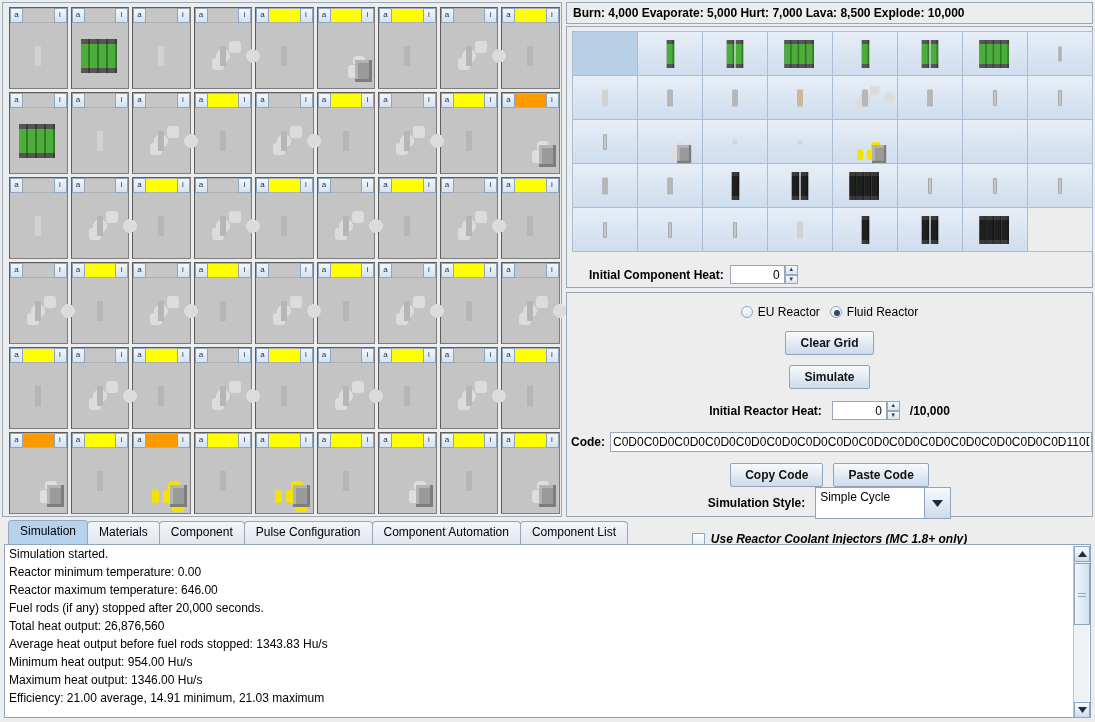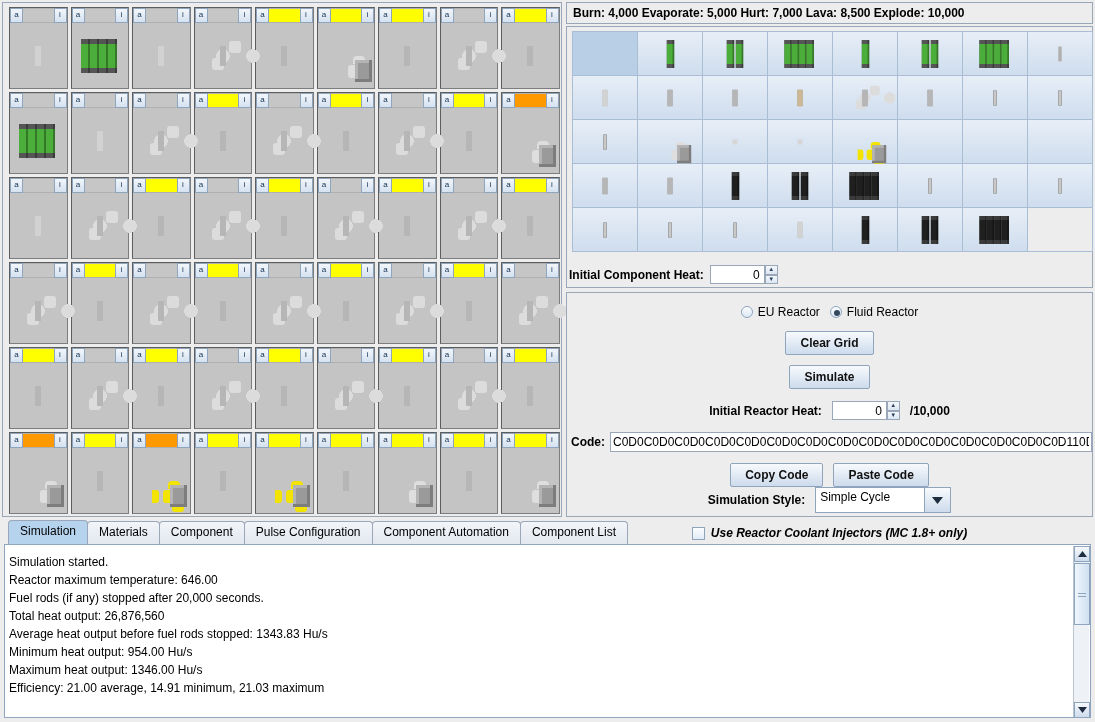--- a/index.html
+++ b/index.html
@@ -174,21 +174,21 @@
     border-left:1px solid #a9bdd4; border-top:1px solid #a9bdd4;
   }
   .pal-cell { width:65px; height:44px; position:relative;
      background:linear-gradient(#e7eef7,#cfddee);
      border-right:1px solid #a9bdd4; border-bottom:1px solid #a9bdd4;
      display:flex; align-items:center; justify-content:center; }
   .pal-cell.sel { background:#b9cfe6; }
   .pal-cell.empty { background:#ededed; }
   .pal-ic { transform: scale(0.82); }
 
-  #ich-row { position:absolute; left:2px; top:238px; display:flex; align-items:center; gap:6px;justify-content:space-between; }
+  #ich-row { position:absolute; left:22px; top:238px; display:flex; align-items:center; gap:6px;justify-content:space-between; }
   .spin { display:flex; align-items:stretch; }
   .spin input { width:55px; height:19px; border:1px solid #9aa7b8; background:#fff;
      text-align:right; padding-right:4px; font-family:"Liberation Sans",sans-serif; font-size:12px; }
   .spin .arrows { display:flex; flex-direction:column; width:13px; }
   .spin .arrows span { flex:1; border:1px solid #9aa7b8; background:linear-gradient(#f4f8fc,#dbe6f2);
      font-size:6px; line-height:7px; text-align:center; color:#2a3f5a; }
 
   #ctrl-pnl { position:absolute; left:0; top:290px; width:527px; height:225px; background:#ededed;
      border:1px solid #9aa7b8; }
   .row-c { display:flex; align-items:center; justify-content:center; gap:10px; }
@@ -197,36 +197,36 @@
      background:linear-gradient(#fbfdff,#dde8f4); position:relative; }
   .rdot.on::after { content:""; position:absolute; left:3px; top:3px; width:6px; height:6px;
      border-radius:50%; background:#33475e; }
   .btn { background:linear-gradient(#f7fafd,#cddbec); border:1px solid #8fa4bd; border-radius:2px;
      padding:4px 14px; font-size:12px; color:#111; font-family:"Liberation Sans",sans-serif;
      font-weight:bold; cursor:default; }
   .lbl { font-size:12px; font-weight:bold; }
   #code-row { display:flex; align-items:center; gap:5px; padding-left:4px; }
   #code-input { flex:1; height:20px; border:1px solid #9aa7b8; background:#fff;
      font-size:12px; padding:0 2px; font-family:"Liberation Sans",sans-serif; }
-  .sel-box { display:flex; height:26px; }
+  .sel-box { display:flex; height:32px; }
   .sel-box .txt { width:110px; border:1px solid #8fa4bd; background:#fff; padding:2px 4px; font-size:12px; }
   .sel-box .arw { width:26px; border:1px solid #8fa4bd; border-left:0;
      background:linear-gradient(#f7fafd,#cddbec); display:flex; align-items:center; justify-content:center; }
   .chk { width:13px; height:13px; border:1px solid #8fa4bd; background:linear-gradient(#fbfdff,#e2ecf6); }
 
   
   #bottom { position:absolute; left:2px; top:519px; width:1091px; height:201px; }
   #tabs { display:flex; height:25px; align-items:flex-end; padding-left:6px; }
   .tab { height:23px; padding:3px 11px 0 11px; font-size:12px;
      border:1px solid #9aa7b8; border-bottom:none; border-radius:4px 4px 0 0;
      background:linear-gradient(#f2f5f9,#e2e8ef); margin-right:-1px; }
   .tab.active { background:#b6d3ee; height:24px; }
   #logbox { position:absolute; left:2px; top:25px; width:1087px; height:174px;
      background:#fff; border:1px solid #8fa4bd; overflow:hidden; }
-  #loglines { padding:8px 0 0 4px; }
+  #loglines { padding:0 0 0 4px; }
   .logline { font-size:12px; line-height:18px; white-space:nowrap; }
   #vscroll { position:absolute; right:1px; top:1px; width:16px; height:172px; background:#eef1f5;
      border-left:1px solid #b9c4d2; }
   .sc-btn { width:16px; height:16px; background:linear-gradient(#f7fafd,#cddbec);
      border:1px solid #8fa4bd; display:flex; align-items:center; justify-content:center; font-size:7px; }
   #sc-thumb { position:absolute; left:0; top:17px; width:16px; height:62px;
      background:linear-gradient(90deg,#f0f6fc,#cfe0f2); border:1px solid #8fa4bd; }
   #sc-thumb::after { content:""; position:absolute; left:3px; top:28px; width:8px; height:5px;
      background:repeating-linear-gradient(0deg,#8fa4bd 0 1px,transparent 1px 3px); }
 </style>
@@ -1169,20 +1169,21 @@
         <div class="tab active">Simulation</div>
         <div class="tab">Materials</div>
         <div class="tab">Component</div>
         <div class="tab">Pulse Configuration</div>
         <div class="tab">Component Automation</div>
         <div class="tab">Component List</div>
       </div>
     <div id="logbox">
       <div id="loglines">
           <div class="logline">Simulation started.</div>
+          <div class="logline">Reactor minimum temperature: 0.00</div>
           <div class="logline">Reactor maximum temperature: 646.00</div>
           <div class="logline">Fuel rods (if any) stopped after 20,000 seconds.</div>
           <div class="logline">Total heat output: 26,876,560</div>
           <div class="logline">Average heat output before fuel rods stopped: 1343.83 Hu/s</div>
           <div class="logline">Minimum heat output: 954.00 Hu/s</div>
           <div class="logline">Maximum heat output: 1346.00 Hu/s</div>
           <div class="logline">Efficiency: 21.00 average, 14.91 minimum, 21.03 maximum</div>
         </div>
       <div id="vscroll">
         <div class="sc-btn">

